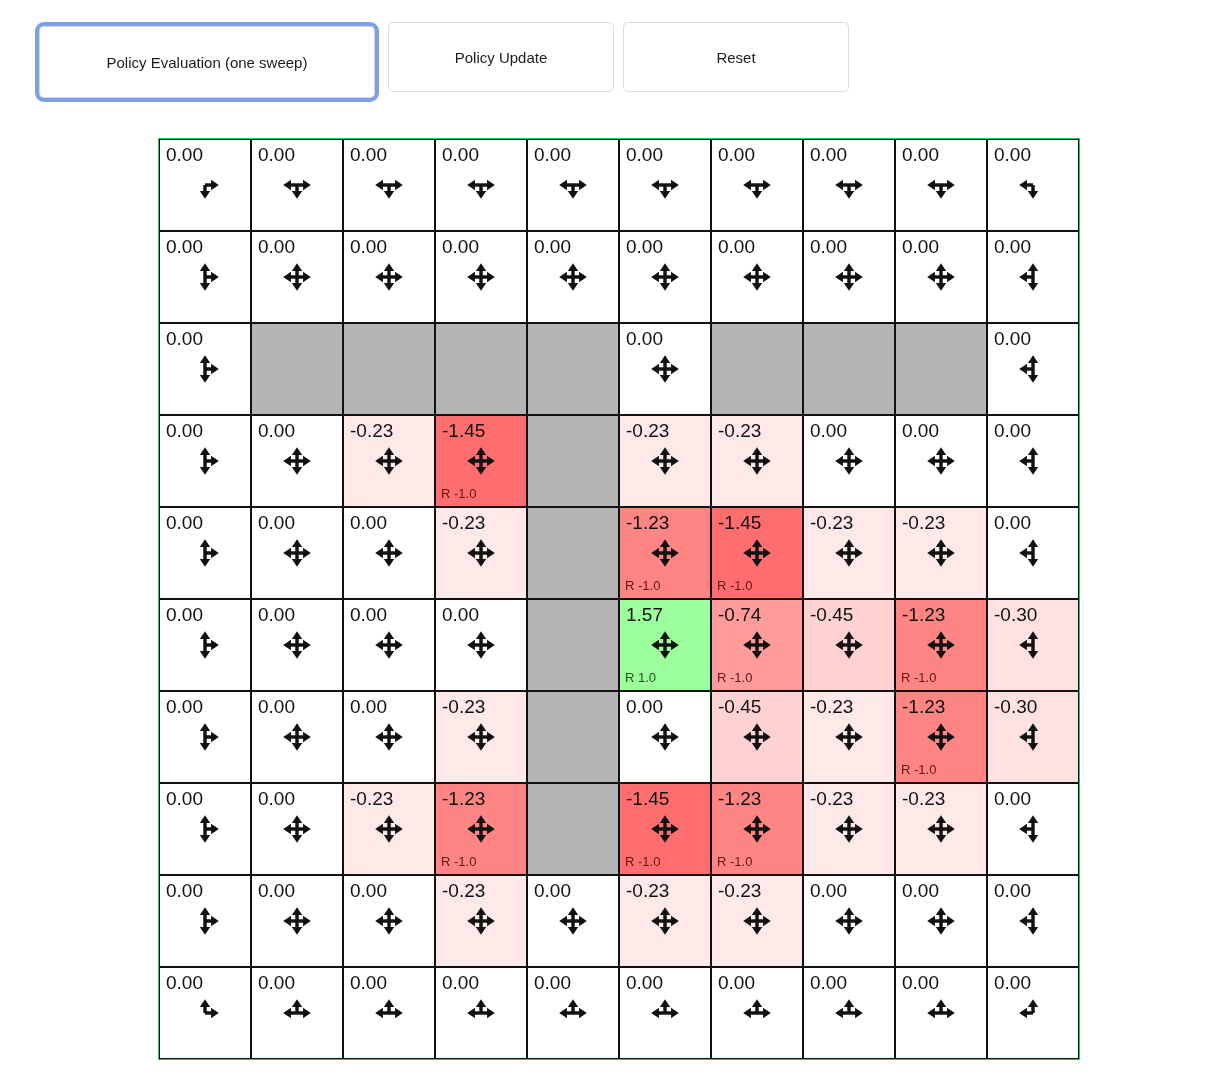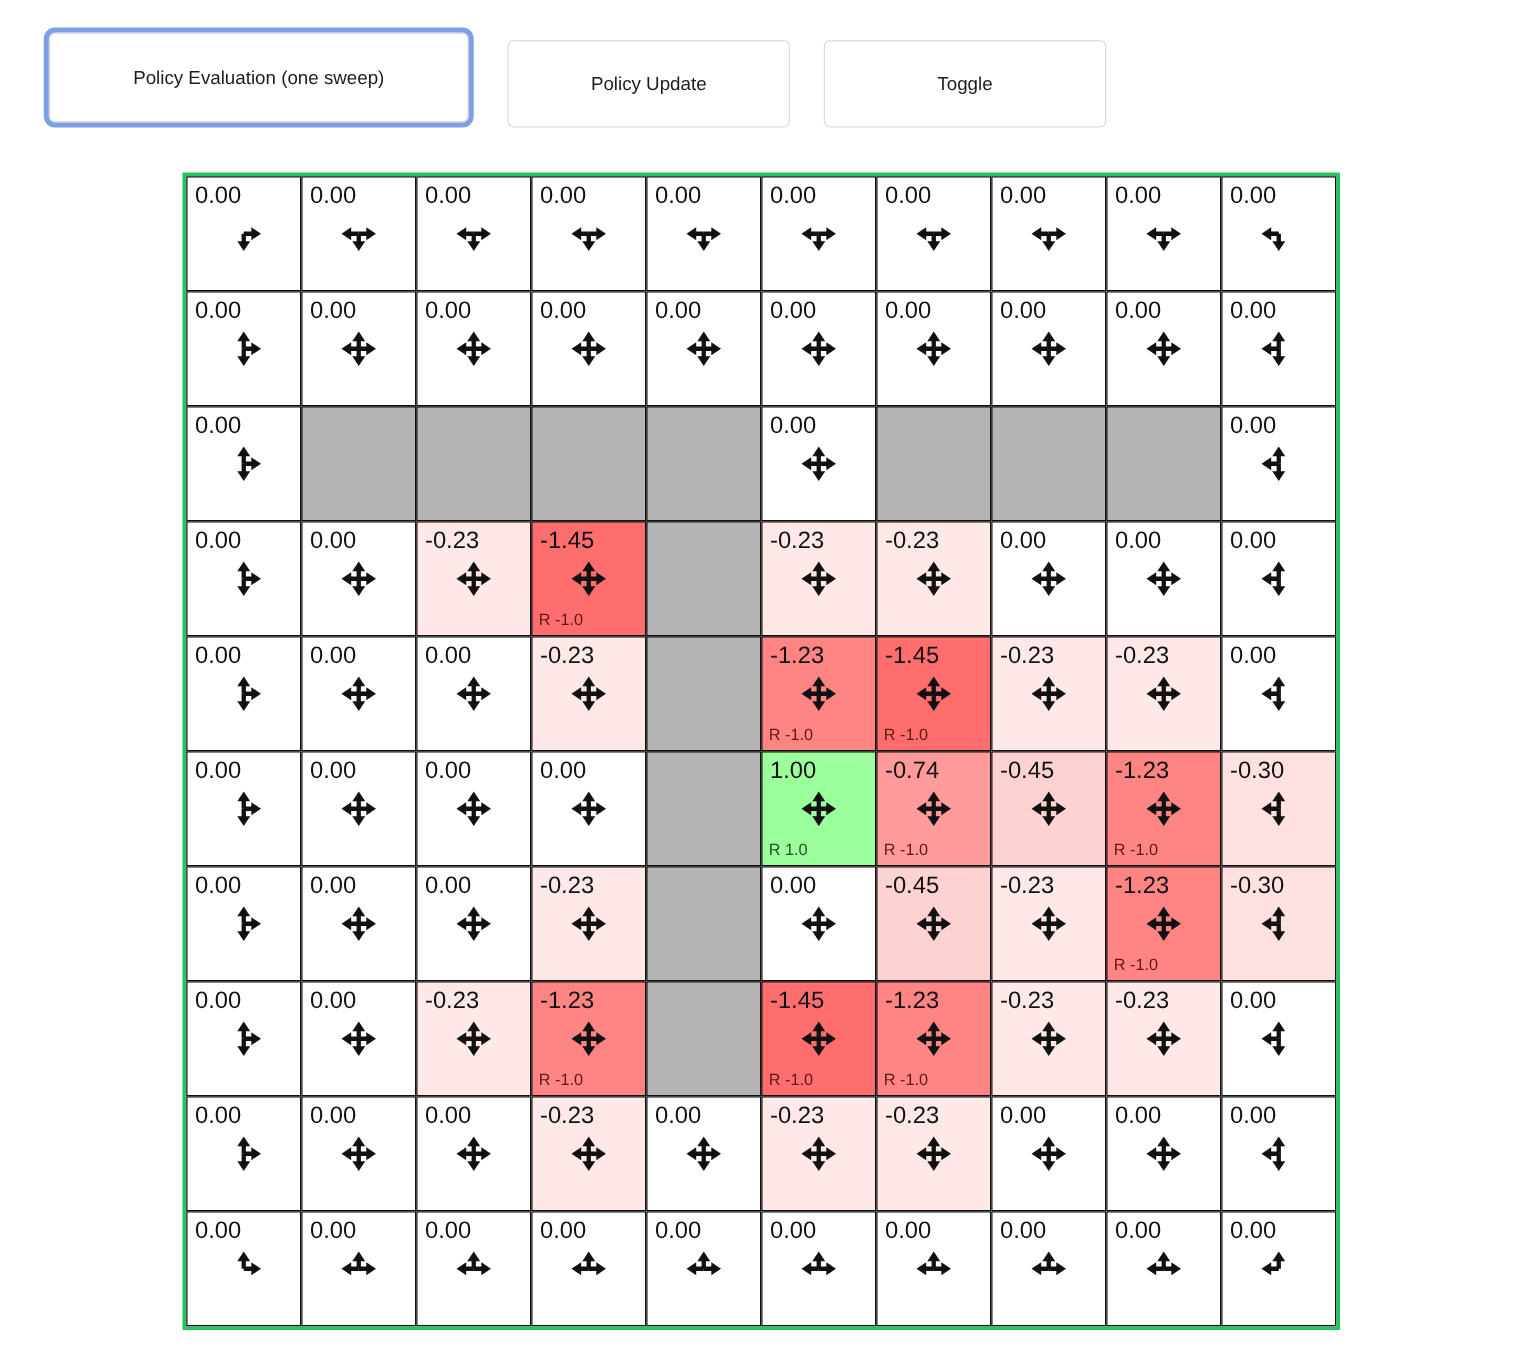--- a/index.html
+++ b/index.html
@@ -1,37 +1,37 @@
 <!DOCTYPE html>
 <html><head>
 <meta charset="utf-8">
 <style>
   html,body{margin:0;padding:0;}
   body{
     width:1220px;height:1080px;position:relative;background:#ffffff;
     font-family:"Liberation Sans",sans-serif;overflow:hidden;
   }
   .toolbar{
-    position:absolute;left:35px;top:22px;display:flex;gap:27px;align-items:flex-end;
+    position:absolute;left:35px;top:22px;display:flex;gap:9px;align-items:flex-start;
   }
   .btn{
     height:70px;background:#ffffff;border:1px solid #dcdcdc;border-radius:5px;
     font-family:"Liberation Sans",sans-serif;font-size:15px;color:#1c1c1c;
     cursor:pointer;padding:0;
   }
   .btn.active{
     height:80px;border:4px solid #7d9fe6;border-radius:9px;
     box-shadow:inset 0 0 0 1px #d4d4d4;
   }
   .btn.w1{width:344px;}
   .btn.w2{width:226px;}
   .grid{
-    position:absolute;left:146px;top:138px;
+    position:absolute;left:158px;top:138px;
     display:grid;grid-template-columns:repeat(10,92px);grid-auto-rows:92px;
-    border:3px solid #22c55e;
+    border:1px solid #22c55e;
   }
   .cell{
     position:relative;border:1px solid #111111;box-sizing:border-box;background:#ffffff;
   }
   .cell.wall{background:#b4b4b4;}
   .cell .val{
     position:absolute;left:6px;top:4px;font-size:19px;line-height:21px;color:#111111;
   }
   .cell svg.arrows{
     position:absolute;left:50%;top:26px;transform:translateX(-50%);
@@ -41,21 +41,21 @@
   }
   .rl.neg{color:#611717;}
   .rl.pos{color:#1d5420;margin-top:18px;}
 </style>
 </head>
 <body>
 
 <div class="toolbar">
   <button class="btn w1 active">Policy Evaluation (one sweep)</button>
   <button class="btn w2">Policy Update</button>
-  <button class="btn w2">Toggle</button>
+  <button class="btn w2">Reset</button>
 </div>
 
 <div class="grid">
     <div class="cell" style="background: rgb(255, 255, 255);">
       <span class="val">0.00</span>
       <svg class="arrows" width="38" height="38" viewBox="0 0 44 44">
         <line x1="22" y1="22" x2="22" y2="31" stroke="#111" stroke-width="4"></line>
         <polygon points="22,38 16,29 28,29" fill="#111"></polygon>
         <line x1="22" y1="22" x2="31" y2="22" stroke="#111" stroke-width="4"></line>
         <polygon points="38,22 29,28 29,16" fill="#111"></polygon>
@@ -602,21 +602,21 @@
         <line x1="22" y1="22" x2="22" y2="31" stroke="#111" stroke-width="4"></line>
         <polygon points="22,38 16,29 28,29" fill="#111"></polygon>
         <line x1="22" y1="22" x2="13" y2="22" stroke="#111" stroke-width="4"></line>
         <polygon points="6,22 15,16 15,28" fill="#111"></polygon>
         <line x1="22" y1="22" x2="31" y2="22" stroke="#111" stroke-width="4"></line>
         <polygon points="38,22 29,28 29,16" fill="#111"></polygon>
       </svg>
     </div>
     <div class="cell wall"></div>
     <div class="cell" style="background: rgb(155, 255, 155);">
-      <span class="val">1.00</span>
+      <span class="val">1.57</span>
       <svg class="arrows" width="38" height="38" viewBox="0 0 44 44">
         <line x1="22" y1="22" x2="22" y2="13" stroke="#111" stroke-width="4"></line>
         <polygon points="22,6 28,15 16,15" fill="#111"></polygon>
         <line x1="22" y1="22" x2="22" y2="31" stroke="#111" stroke-width="4"></line>
         <polygon points="22,38 16,29 28,29" fill="#111"></polygon>
         <line x1="22" y1="22" x2="13" y2="22" stroke="#111" stroke-width="4"></line>
         <polygon points="6,22 15,16 15,28" fill="#111"></polygon>
         <line x1="22" y1="22" x2="31" y2="22" stroke="#111" stroke-width="4"></line>
         <polygon points="38,22 29,28 29,16" fill="#111"></polygon>
       </svg>

